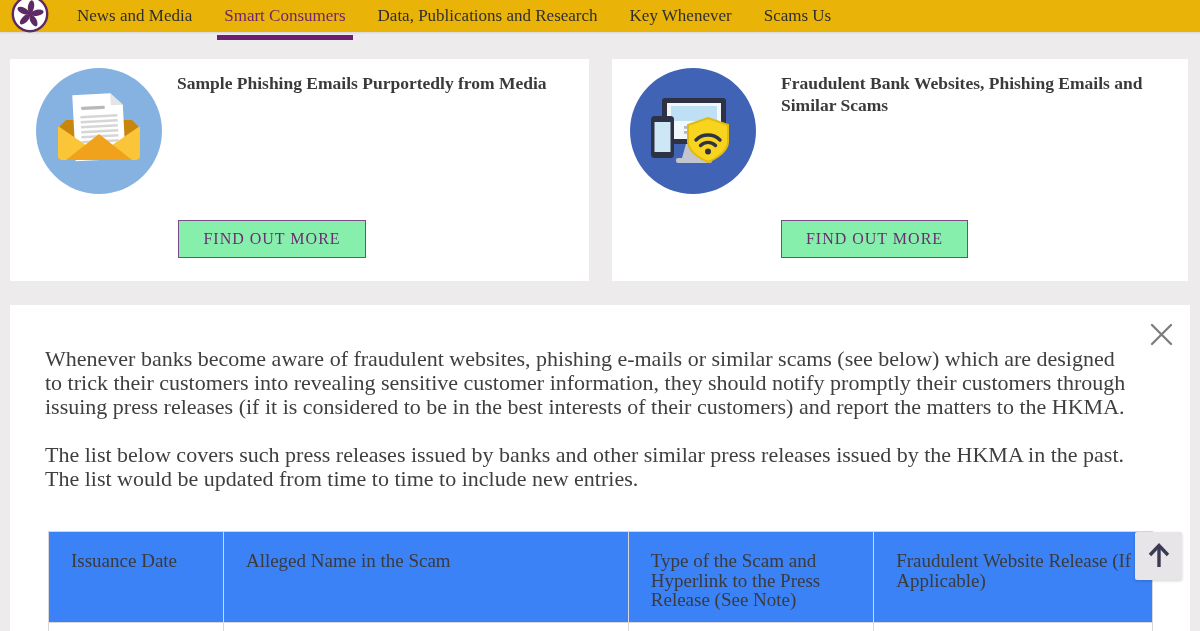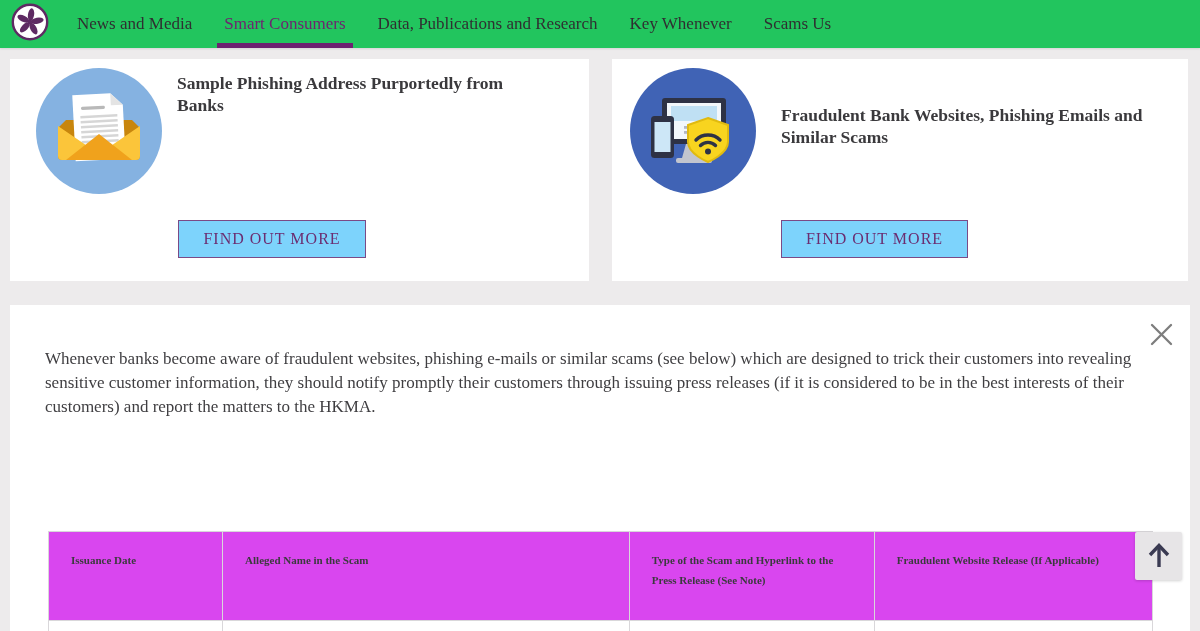--- a/index.html
+++ b/index.html
@@ -1,57 +1,57 @@
 <!DOCTYPE html>
 <html><head>
 <meta charset="utf-8">
 <style>
   * { margin:0; padding:0; box-sizing:border-box; }
   html,body { width:1200px; height:631px; overflow:hidden; }
   body { font-family:"Liberation Serif","DejaVu Serif",serif; background:#edebec; position:relative; }
 
   
-  .topnav { position:absolute; top:0; left:0; width:1200px; height:48px; background:#22c55e;
+  .topnav { position:absolute; top:0; left:0; width:1200px; height:32px; background:#eab308;
             display:flex; align-items:center; box-shadow:0 1px 2px rgba(0,0,0,.10); z-index:20; }
   .logo-wrap { margin-left:10px; width:40px; height:40px; display:flex; align-items:center; justify-content:center; }
   .nav-list { display:flex; align-items:stretch; height:48px; margin-left:20px; }
   .nav-item { position:relative; display:flex; align-items:center; padding:0 7px; margin-right:18px;
               font-size:17px; color:#2f2f31; cursor:pointer; white-space:nowrap; }
   .nav-item.active { color:#6e256f; }
   .nav-item.active::after { content:""; position:absolute; left:0; right:0; bottom:0; height:5px; background:#6d2070; }
 
   
   .card { position:absolute; top:59px; height:222px; background:#ffffff; }
   .card-left  { left:10px;  width:579px; }
   .card-right { left:612px; width:576px; }
   .card-icon { position:absolute; top:9px; width:126px; height:126px; }
   .card-left  .card-icon { left:26px; }
   .card-right .card-icon { left:18px; }
   .card-title { position:absolute; top:13px; font-size:17.5px; font-weight:bold; color:#3a393c; line-height:22px; }
   .card-left  .card-title { left:167px; width:370px; }
-  .card-right .card-title { left:169px; width:400px;margin-top:32px; }
-  .card-btn { position:absolute; bottom:23px; width:188px; height:38px; background:#7dd3fc;
+  .card-right .card-title { left:169px; width:400px; }
+  .card-btn { position:absolute; bottom:23px; width:188px; height:38px; background:#86efac;
               border:1.5px solid #7b4a86; color:#6b2d71; font-size:16px; letter-spacing:1px;
               display:flex; align-items:center; justify-content:center; cursor:pointer;
               font-family:"Liberation Serif","DejaVu Serif",serif; }
   .card-left  .card-btn { left:168px; }
   .card-right .card-btn { left:169px; width:187px; }
 
   
   .panel { position:absolute; top:305px; left:10px; width:1180px; height:326px; background:#ffffff; }
   .close-btn { position:absolute; top:17px; right:15px; width:28px; height:28px; cursor:pointer;
                display:flex; align-items:center; justify-content:center; background:transparent; border:none; }
-  .panel-text { position:absolute; top:42px; left:35px; width:1090px; font-size:17px;
+  .panel-text { position:absolute; top:42px; left:35px; width:1090px; font-size:22px;
                 line-height:24px; color:#3f3e41; }
   .panel-text p { margin-bottom:24px; }
 
   table.scam-table { position:absolute; top:226px; left:38px; width:1105px; border-collapse:collapse; }
   .scam-table th, .scam-table td { border:1px solid #d9d7da; vertical-align:top; text-align:left; }
-  .scam-table th { background:#d946ef; height:89px; padding:19px 20px 12px 22px;
-                   font-size:11px; font-weight:bold; color:#3b3a3d; line-height:19.5px; }
+  .scam-table th { background:#3b82f6; height:89px; padding:19px 20px 12px 22px;
+                   font-size:19px; font-weight:normal; color:#3b3a3d; line-height:19.5px; }
   .scam-table td { background:#ffffff; height:45px; }
   .col1 { width:180px; } .col2 { width:428px; } .col3 { width:255px; } .col4 { width:290px; }
 
   
   .scroll-top { position:absolute; top:532px; left:1135px; width:47px; height:48px;
                 background:#e7e5e7; border:none; border-radius:2px; cursor:pointer; z-index:30;
                 display:flex; align-items:center; justify-content:center;
                 box-shadow:0 1px 3px rgba(0,0,0,.18); }
 </style>
 </head>
@@ -95,21 +95,21 @@
         <rect x="45" y="52" width="37" height="2.6" fill="#d6d6d6"></rect>
         <rect x="45" y="57" width="37" height="2.6" fill="#d6d6d6"></rect>
         <rect x="45" y="62" width="37" height="2.6" fill="#d6d6d6"></rect>
         <rect x="45" y="67" width="37" height="2.6" fill="#d6d6d6"></rect>
         <rect x="45" y="72" width="37" height="2.6" fill="#d6d6d6"></rect>
       </g>
       <path d="M22 58 L63 86 L104 58 V88 a4 4 0 0 1 -4 4 H26 a4 4 0 0 1 -4 -4 Z" fill="#fbc53a"></path>
       <path d="M30 92 L63 66 L96 92 Z" fill="#f0a21c"></path>
     </svg>
   </div>
-  <h2 class="card-title">Sample Phishing Address Purportedly from Banks</h2>
+  <h2 class="card-title">Sample Phishing Emails Purportedly from Media</h2>
   <button class="card-btn">FIND OUT MORE</button>
 </section>
 
 <section class="card card-right">
   <div class="card-icon">
     <svg width="126" height="126" viewBox="0 0 126 126">
       <circle cx="63" cy="63" r="63" fill="#4063b5"></circle>
       <rect x="32" y="30" width="64" height="46" rx="3" fill="#2e3245"></rect>
       <rect x="37" y="35" width="54" height="36" fill="#f2f7fb"></rect>
       <rect x="41" y="38" width="46" height="15" fill="#bfe0f4"></rect>
@@ -138,20 +138,21 @@
         <g stroke="#7d7d7d" stroke-width="2.3" stroke-linecap="round">
           <line x1="4" y1="4" x2="23" y2="23"></line>
           <line x1="23" y1="4" x2="4" y2="23"></line>
         </g>
       </svg>
     </span>
   </button>
 
   <div class="panel-text">
     <p>Whenever banks become aware of fraudulent websites, phishing e-mails or similar scams (see below) which are designed to trick their customers into revealing sensitive customer information, they should notify promptly their customers through issuing press releases (if it is considered to be in the best interests of their customers) and report the matters to the HKMA.</p>
+    <p>The list below covers such press releases issued by banks and other similar press releases issued by the HKMA in the past. The list would be updated from time to time to include new entries.</p>
   </div>
 
   <table class="scam-table">
     <thead>
       <tr>
         <th class="col1">Issuance Date</th>
         <th class="col2">Alleged Name in the Scam</th>
         <th class="col3">Type of the Scam and Hyperlink to the Press Release (See Note)</th>
         <th class="col4">Fraudulent Website Release (If Applicable)</th>
       </tr>

